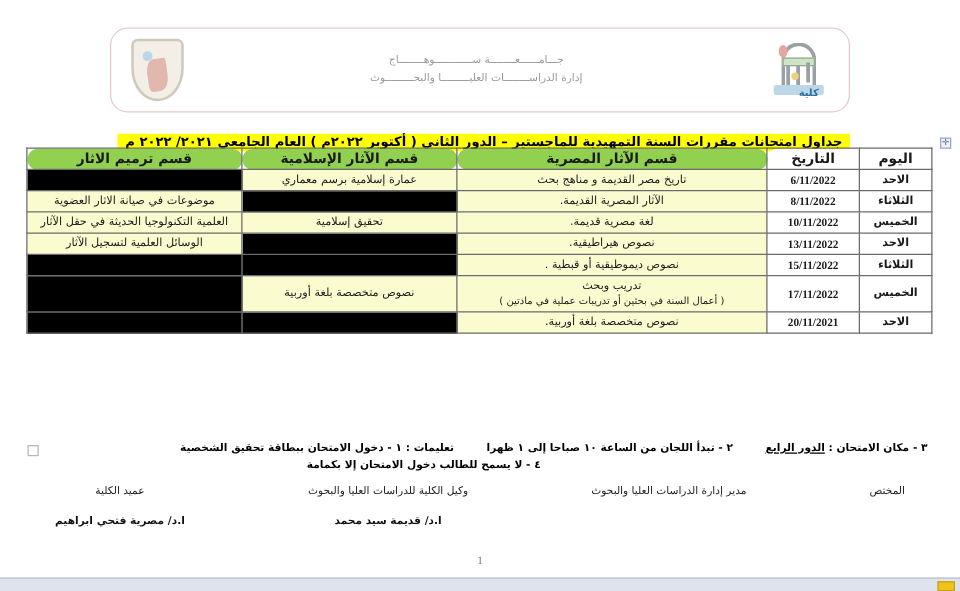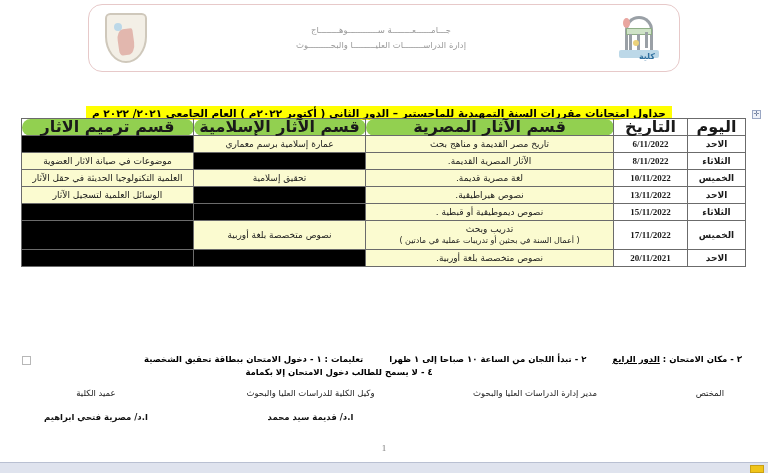--- a/index.html
+++ b/index.html
@@ -13,21 +13,21 @@
   }
   .page {
     position: relative;
     width: 768px; height: 473px;
     background: #ffffff;
   }
 
   
   .letterhead {
     position: absolute;
-    left: 88px; top: 4px;
+    left: 88px; top: 22px;
     width: 592px; height: 68px;
     border: 1px solid #e7c9c9;
     border-radius: 14px;
     background: #fff;
   }
   .lh-inner {
     display: flex;
     flex-direction: row-reverse;
     align-items: center;
     justify-content: space-between;
@@ -114,21 +114,21 @@
     line-height: 15px;
     white-space: nowrap;
     direction: rtl;
   }
 
   
   .title-bar {
     position: absolute;
     left: 86px; top: 102px;
     width: 594px;
-    text-align: left;
+    text-align: right;
   }
   .title-bar .t {
     display: inline-block;
     background: #ffff00;
     color: #000;
     font-weight: bold;
     font-size: 10.5px;
     padding: 1px 6px;
     white-space: nowrap;
     direction: rtl;
@@ -152,21 +152,21 @@
     text-align: center;
     font-size: 9px;
     color: #1a1a1a;
     padding: 2px 3px;
     line-height: 12px;
   }
   table.sched thead th {
     background: #ffffff;
     font-weight: bold;
     height: 15px;
-    font-size: 16px;
+    font-size: 11px;
     border-radius: 11px;
   }
   table.sched thead th.dept {
     background: #92d050;
   }
   col.c-day { width: 58px; }
   col.c-date { width: 74px; }
   col.c-egy { width: 248px; }
   col.c-isl { width: 172px; }
   col.c-res { width: 172px; }

